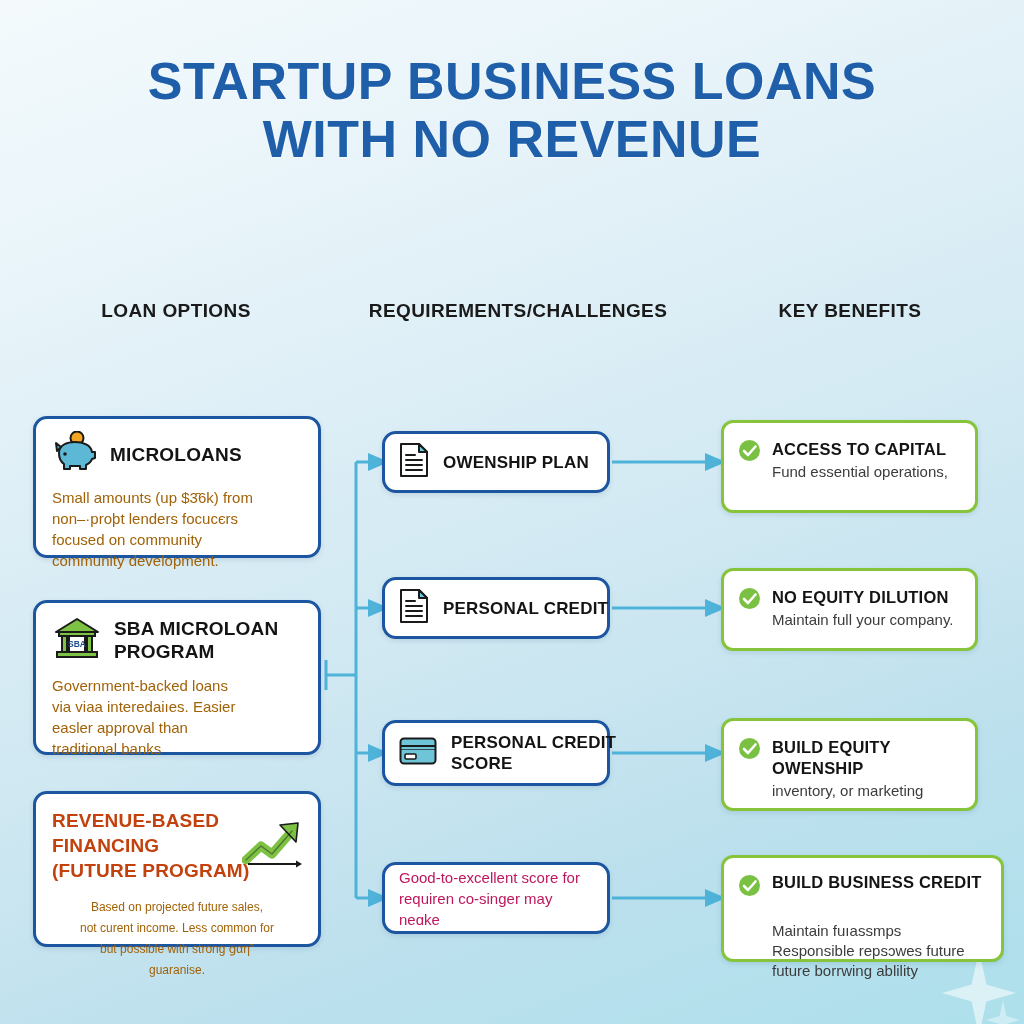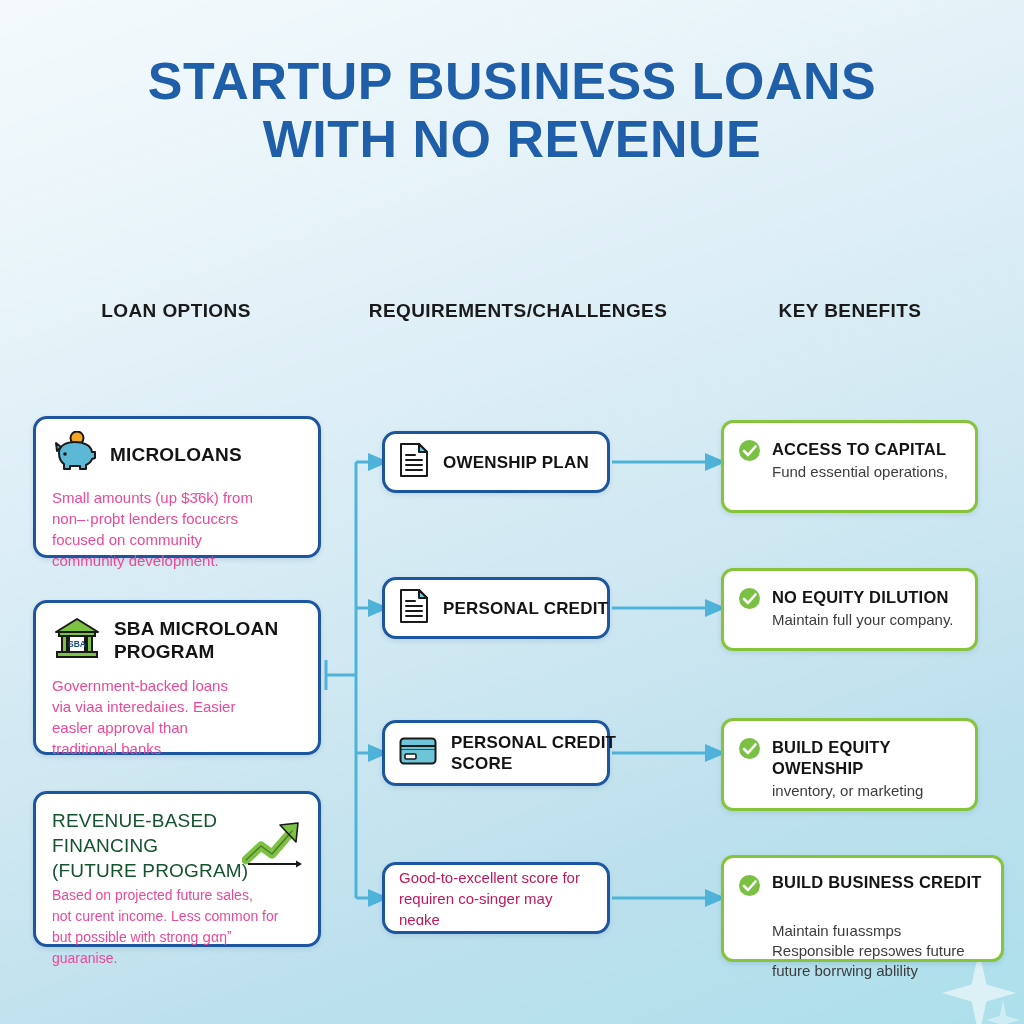--- a/index.html
+++ b/index.html
@@ -99,28 +99,28 @@
     font-weight: bold;
     font-size: 19px;
     color: #141414;
     line-height: 23px;
     letter-spacing: 0.2px;
   }
   .loan-body {
     margin-top: 10px;
     font-size: 15px;
     line-height: 21px;
-    color: #ec4899;
+    color: #a16207;
   }
   .loan-body .bl { display: block; white-space: pre; }
 
   .rb-title {
-    font-weight: normal;
+    font-weight: bold;
     font-size: 19px;
-    color: #14532d;
+    color: #c2410c;
     line-height: 25px;
     letter-spacing: 0.2px;
   }
   .rb-title .bl { display: block; white-space: pre; }
   .rb-art { position: absolute; right: 14px; top: 22px; }
 
   
   .req-card {
     display: flex;
     align-items: center;
@@ -267,21 +267,21 @@
         <path d="M4 44 L19 30 L30 38 L50 15" stroke="#1a1a1a" stroke-width="1.4" fill="none" opacity="0.45" stroke-linejoin="round" stroke-linecap="round"></path>
         <path d="M6 48 L58 48" stroke="#1a1a1a" stroke-width="1.8" fill="none"></path>
         <path d="M54 44.5 L60 48 L54 51.5 Z" fill="#1a1a1a"></path>
       </svg>
     </span>
     <div class="rb-title">
       <span class="bl">REVENUE-BASED</span>
       <span class="bl">FINANCING</span>
       <span class="bl">(FUTURE PROGRAM)</span>
     </div>
-    <div class="loan-body" style="margin-top:2px; font-size:14px;">
+    <div class="loan-body" style="margin-top:14px; font-size:12px;text-align:center;">
       <span class="bl">Based on projected future sales,</span>
       <span class="bl">not curent income. Less common for</span>
       <span class="bl">but possible with strong ցαηˮ</span>
       <span class="bl">guaranise.</span>
     </div>
   </div>
 
   <div class="card blue req-card" style="left:382px; top:431px; width:228px; height:62px;">
     <span>
       <svg width="30" height="36" viewBox="0 0 30 36">

